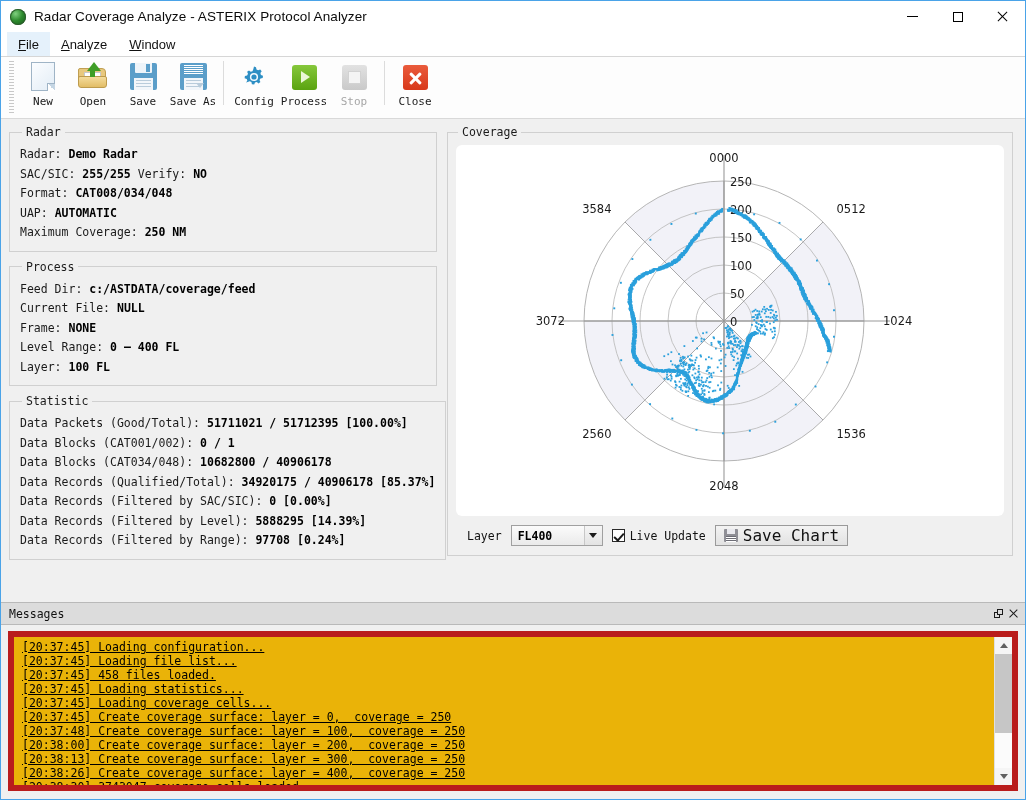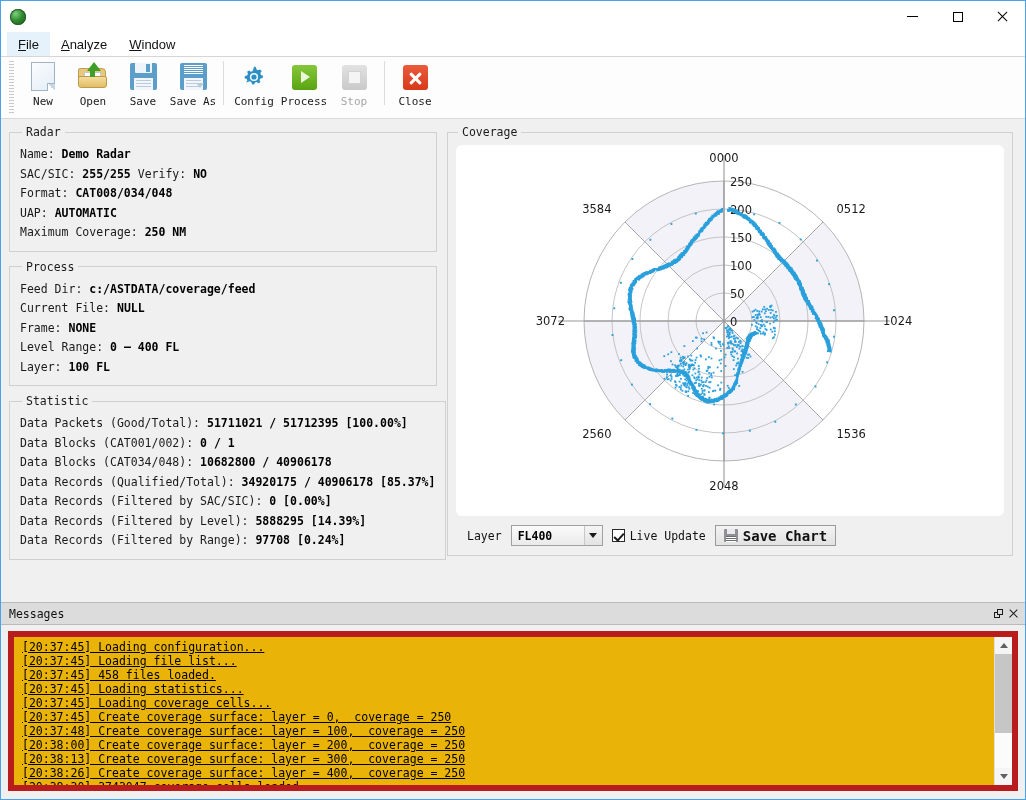--- a/index.html
+++ b/index.html
@@ -124,21 +124,21 @@
      display:flex;align-items:center;justify-content:center;background:linear-gradient(#f5f5f5,#e3e3e3);}
   .combo .arrowbox:after{content:"";border-left:4px solid transparent;border-right:4px solid transparent;border-top:5px solid #1a1a1a;}
   .chk{display:flex;align-items:center;gap:5px;cursor:default;}
   .chkbox{width:13px;height:13px;border:1px solid #2a2a2a;background:#fff;position:relative;box-sizing:border-box;}
   .chkbox:after{content:"";position:absolute;left:3px;top:1px;width:4px;height:8px;border:solid #1b1b1b;border-width:0 2px 2px 0;transform:rotate(42deg);}
   .chk .lb2{font-family:"DejaVu Sans Mono",monospace;font-size:11.5px;color:#111;}
   .btn{
     height:21px;border:1px solid #9a9a9a;background:linear-gradient(#f3f3f3,#e2e2e2);
     display:flex;align-items:center;gap:5px;padding:0 8px;cursor:default;box-sizing:border-box;
   }
-  .btn .bl{font-family:"DejaVu Sans Mono",monospace;font-size:14px;color:#111;font-weight:bold;}
+  .btn .bl{font-family:"DejaVu Sans Mono",monospace;font-size:16px;color:#111;}
   .ic-savesm{width:14px;height:13px;background:#8f8f96;border-radius:1px;position:relative;}
   .ic-savesm:before{content:"";position:absolute;left:3px;top:0;width:8px;height:5px;background:#e9e9ee;}
   .ic-savesm:after{content:"";position:absolute;left:2px;bottom:0;width:10px;height:6px;background:#fff;
     background-image:repeating-linear-gradient(to bottom,#6d6d76 0 1px,#ffffff 1px 2px);}
   
   .dock{flex:0 0 auto;}
   .dock-head{
     height:21px;background:#dcdcdc;border-top:1px solid #b9b9b9;border-bottom:1px solid #b9b9b9;
     display:flex;align-items:center;padding:0 4px 0 8px;
   }
@@ -168,20 +168,21 @@
   .sb-thumb{position:absolute;left:0;right:0;top:0;height:69%;background:#c6c6c6;cursor:default;}
   svg{display:block;}
 </style>
 </head>
 <body>
 
 <div class="win">
 
   <div class="titlebar">
     <div class="app-icon"></div>
+    <div class="title-text">Radar Coverage Analyze - ASTERIX Protocol Analyzer</div>
     <div class="win-btns">
       <div class="win-btn">
           <span class="glyph-min"></span>
         </div>
       <div class="win-btn">
           <span class="glyph-max"></span>
         </div>
       <div class="win-btn close">
           <span class="glyph-close"></span>
         </div>
@@ -292,21 +293,21 @@
     </div>
   </div>
 
   <div class="body">
 
     <div class="leftcol">
 
       <fieldset class="grp">
         <legend>Radar</legend>
         <div class="row">
-          <span class="k">Name:</span>
+          <span class="k">Radar:</span>
           <span class="v">Demo Radar</span>
         </div>
         <div class="row">
           <span class="k">SAC/SIC:</span>
           <span class="v">255/255</span>
           <span class="k">Verify:</span>
           <span class="v">NO</span>
         </div>
         <div class="row">
           <span class="k">Format:</span>

